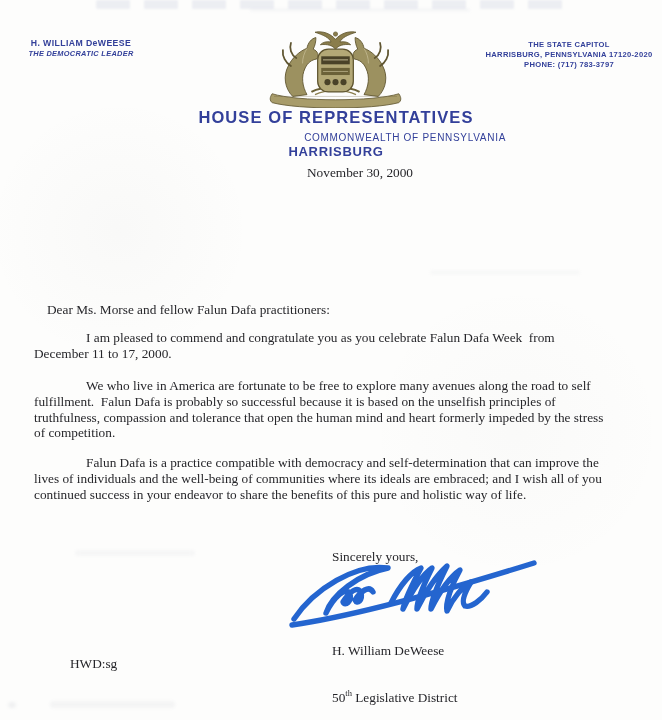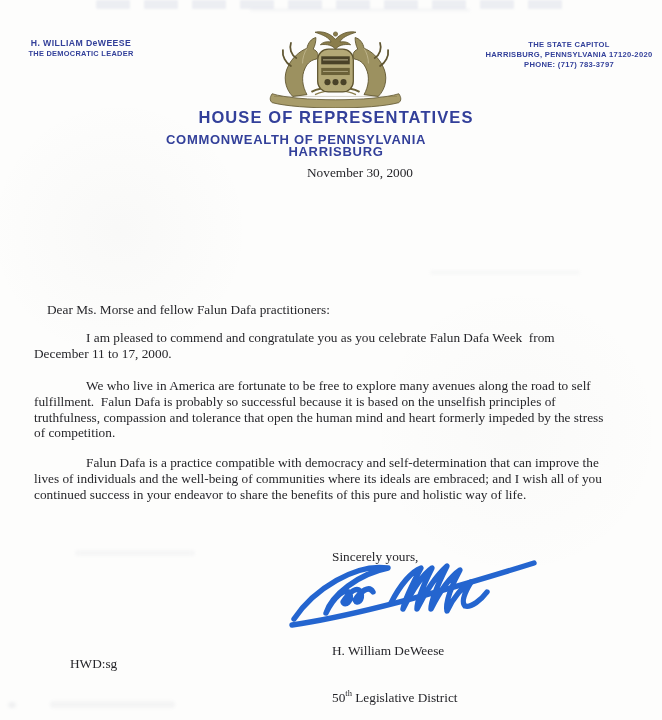--- a/index.html
+++ b/index.html
@@ -33,33 +33,33 @@
   .smudge.s3{left:180px;top:334px;width:90px;height:4px;opacity:.05;}
   .smudge.s4{left:50px;top:701px;width:125px;height:7px;opacity:.13;}
   .smudge.s5{left:8px;top:702px;width:8px;height:6px;opacity:.18;}
 
   
   .lh{color:#33409a;font-family:"Liberation Sans", sans-serif;}
   .lh-left{
     position:absolute;left:18px;top:38px;width:126px;text-align:center;
   }
   .lh-left .l1{font-size:8.7px;font-weight:bold;letter-spacing:.4px;line-height:11px;}
-  .lh-left .l2{font-size:7.4px;font-weight:bold;letter-spacing:.3px;line-height:10px;}
+  .lh-left .l2{font-size:7.4px;font-weight:bold;letter-spacing:.3px;line-height:10px;font-style:italic;}
   .lh-right{
     position:absolute;left:476px;top:40px;width:186px;text-align:center;
   }
   .lh-right div{font-size:7.6px;font-weight:bold;letter-spacing:.3px;line-height:10px;}
   .crest{position:absolute;left:257px;top:26px;width:157px;height:82px;}
   .lh-title{
     position:absolute;left:166px;top:108px;width:340px;text-align:center;
     font-size:16.5px;font-weight:bold;letter-spacing:1.1px;
   }
   .lh-sub1{
-    position:absolute;left:166px;top:132px;width:340px;text-align:left;
-    font-size:13px;font-weight:bold;letter-spacing:.7px;
+    position:absolute;left:166px;top:132px;width:340px;text-align:right;
+    font-size:10px;font-weight:normal;letter-spacing:.7px;
   }
   .lh-sub2{
     position:absolute;left:166px;top:144px;width:340px;text-align:center;
     font-size:13px;font-weight:bold;letter-spacing:.7px;
   }
 
   
   .body-text{color:#26262a;font-size:13.3px;line-height:15.8px;white-space:pre-wrap;}
   .date{position:absolute;left:307px;top:165px;}
   .address{position:absolute;left:58px;top:224px;}

